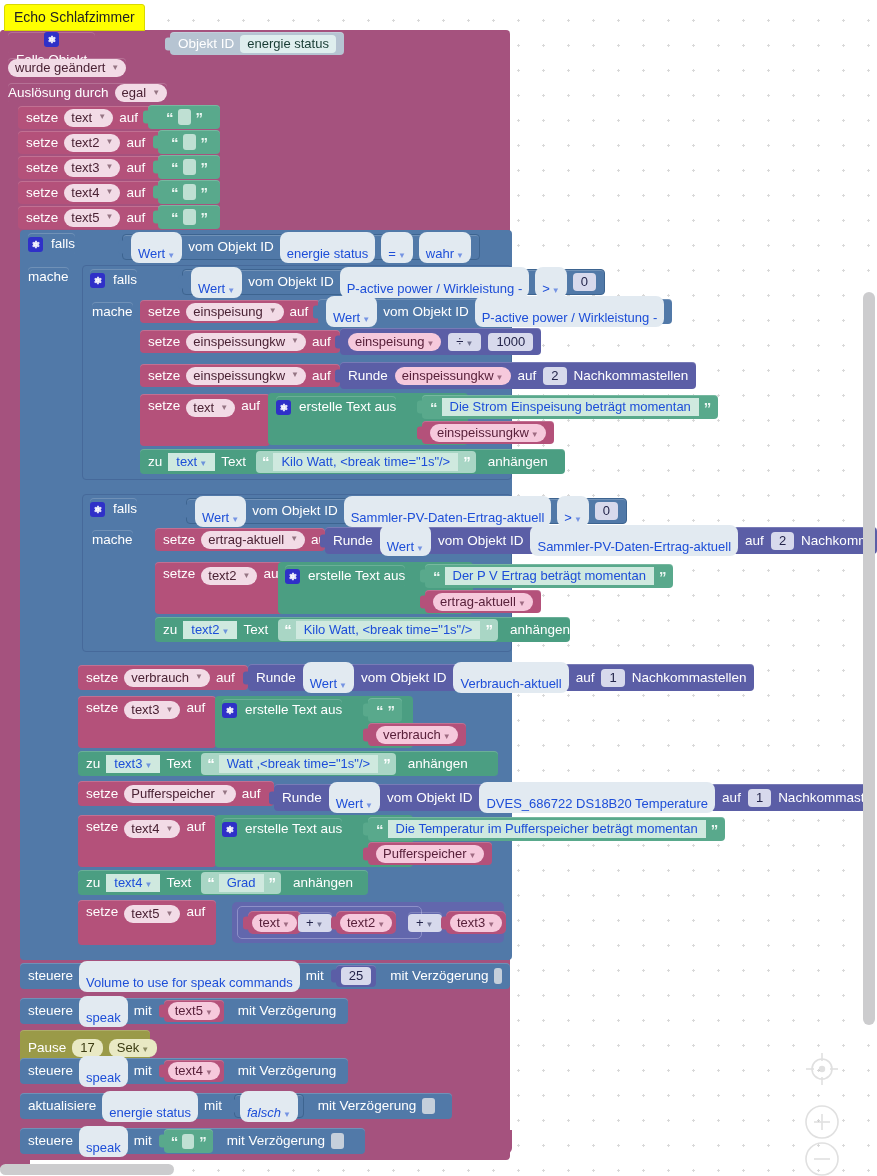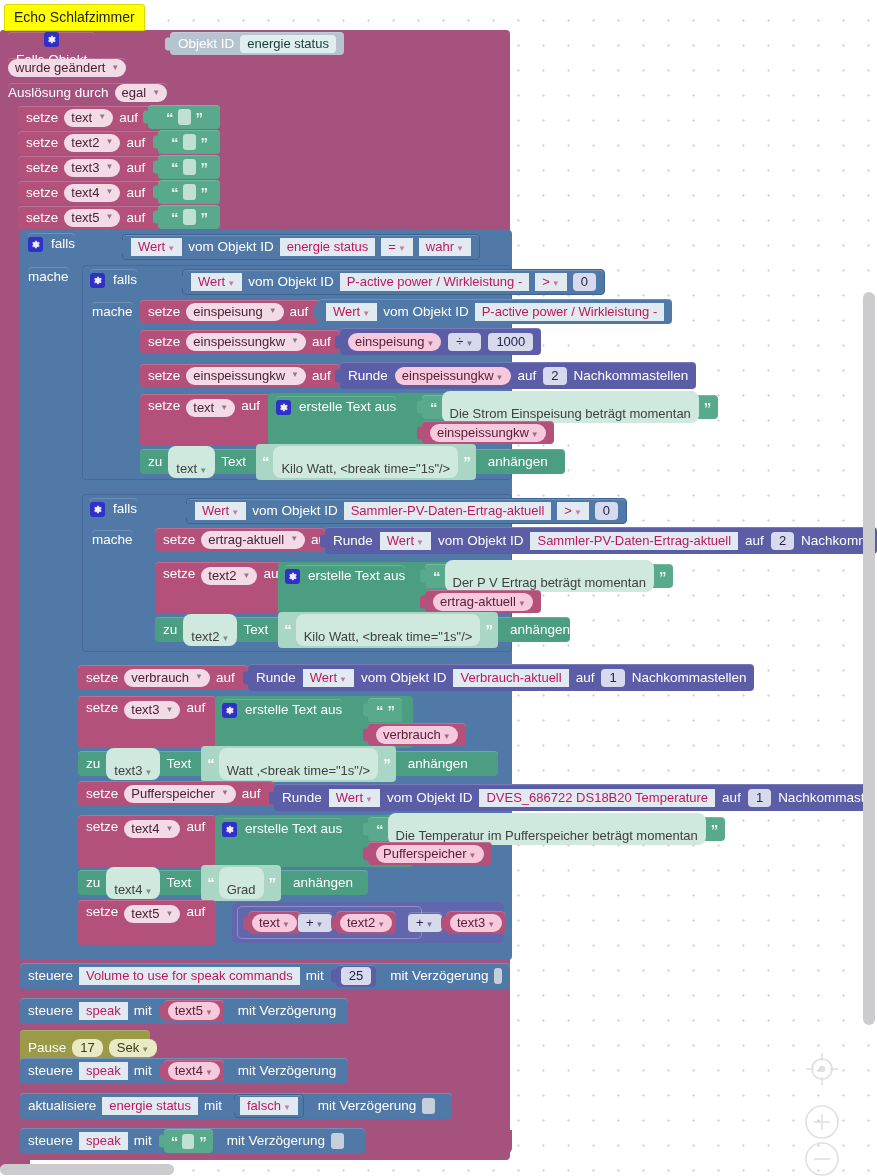--- a/index.html
+++ b/index.html
@@ -46,25 +46,25 @@
 
   
   .fld {
     background:#f2dbe6;
     color:#4a2234;
     border-radius: 11px;
     padding: 2px 7px 3px;
     font-size: 13px;
     display:inline-flex; align-items:center; gap:4px;
   }
-  .fld-blue  { background:#e2eaf1; color:#be185d; border-radius:0; padding:2px 7px 3px; font-size:13px;}
+  .fld-blue  { background:#e2eaf1; color:#1d4ed8; border-radius:8px; padding:15px 7px 3px; font-size:13px;}
   .fld-white { background:#dfeeee; color:#173b33; border-radius:4px; padding:2px 7px 3px; font-size:13px;}
   .fld-num   { background:#d7d9ec; color:#23244a; border-radius:4px; padding:2px 8px 3px; font-size:13px;}
   .fld-olive { background:#e9e9c4; color:#3b3b12; border-radius:8px; padding:2px 8px 3px; font-size:13px;}
-  .fld-greenfield{ background:#cfe9df; color:#404040; border-radius:8px; padding:16px 8px 3px; font-size:13px;}
+  .fld-greenfield{ background:#cfe9df; color:#1d4ed8; border-radius:0; padding:2px 8px 3px; font-size:13px;}
   .fld-pk    { background:#f6c9dc; color:#58203a; border-radius:11px; padding:2px 7px 3px; font-size:13px;}
   .caret { font-size:8px; opacity:.55; margin-left:2px; }
 
   .lbl { color:#fff; font-size:13.5px; }
 
   
   .gear {
     width:15px; height:15px; border-radius:3px;
     background:#2f30c8; display:inline-flex;
     align-items:center; justify-content:center; flex:0 0 auto;
@@ -618,21 +618,21 @@
       <span class="fld-pk"><span>text4</span><span class="caret">▼</span></span>
     </span>
     <span class="lbl" style="margin-left:8px;">mit Verzögerung</span>
     <span class="delaybox"></span>
   </div>
 
   <div class="blk row c-blue" style="left:20px; top:1093px; width:432px; height:26px;">
     <span class="lbl">aktualisiere</span>
     <span class="fld-blue">energie status</span>
     <span class="lbl">mit</span>
-    <span class="blk row c-blue notch" style="position:relative; height:24px; padding:0 5px; margin-left:6px; border:1px solid #3d6490;">
+    <span class="blk row c-blue notch" style="position:relative; height:24px; padding:0 5px; margin-left:6px; border:1px solid #3d6490;font-style:italic;">
       <span class="fld-blue"><span>falsch</span><span class="caret">▼</span></span>
     </span>
     <span class="lbl" style="margin-left:8px;">mit Verzögerung</span>
     <span class="delaybox"></span>
   </div>
 
   <div class="blk row c-blue" style="left:20px; top:1128px; width:345px; height:26px;">
     <span class="lbl">steuere</span>
     <span class="fld-blue">speak</span>
     <span class="lbl">mit</span>

